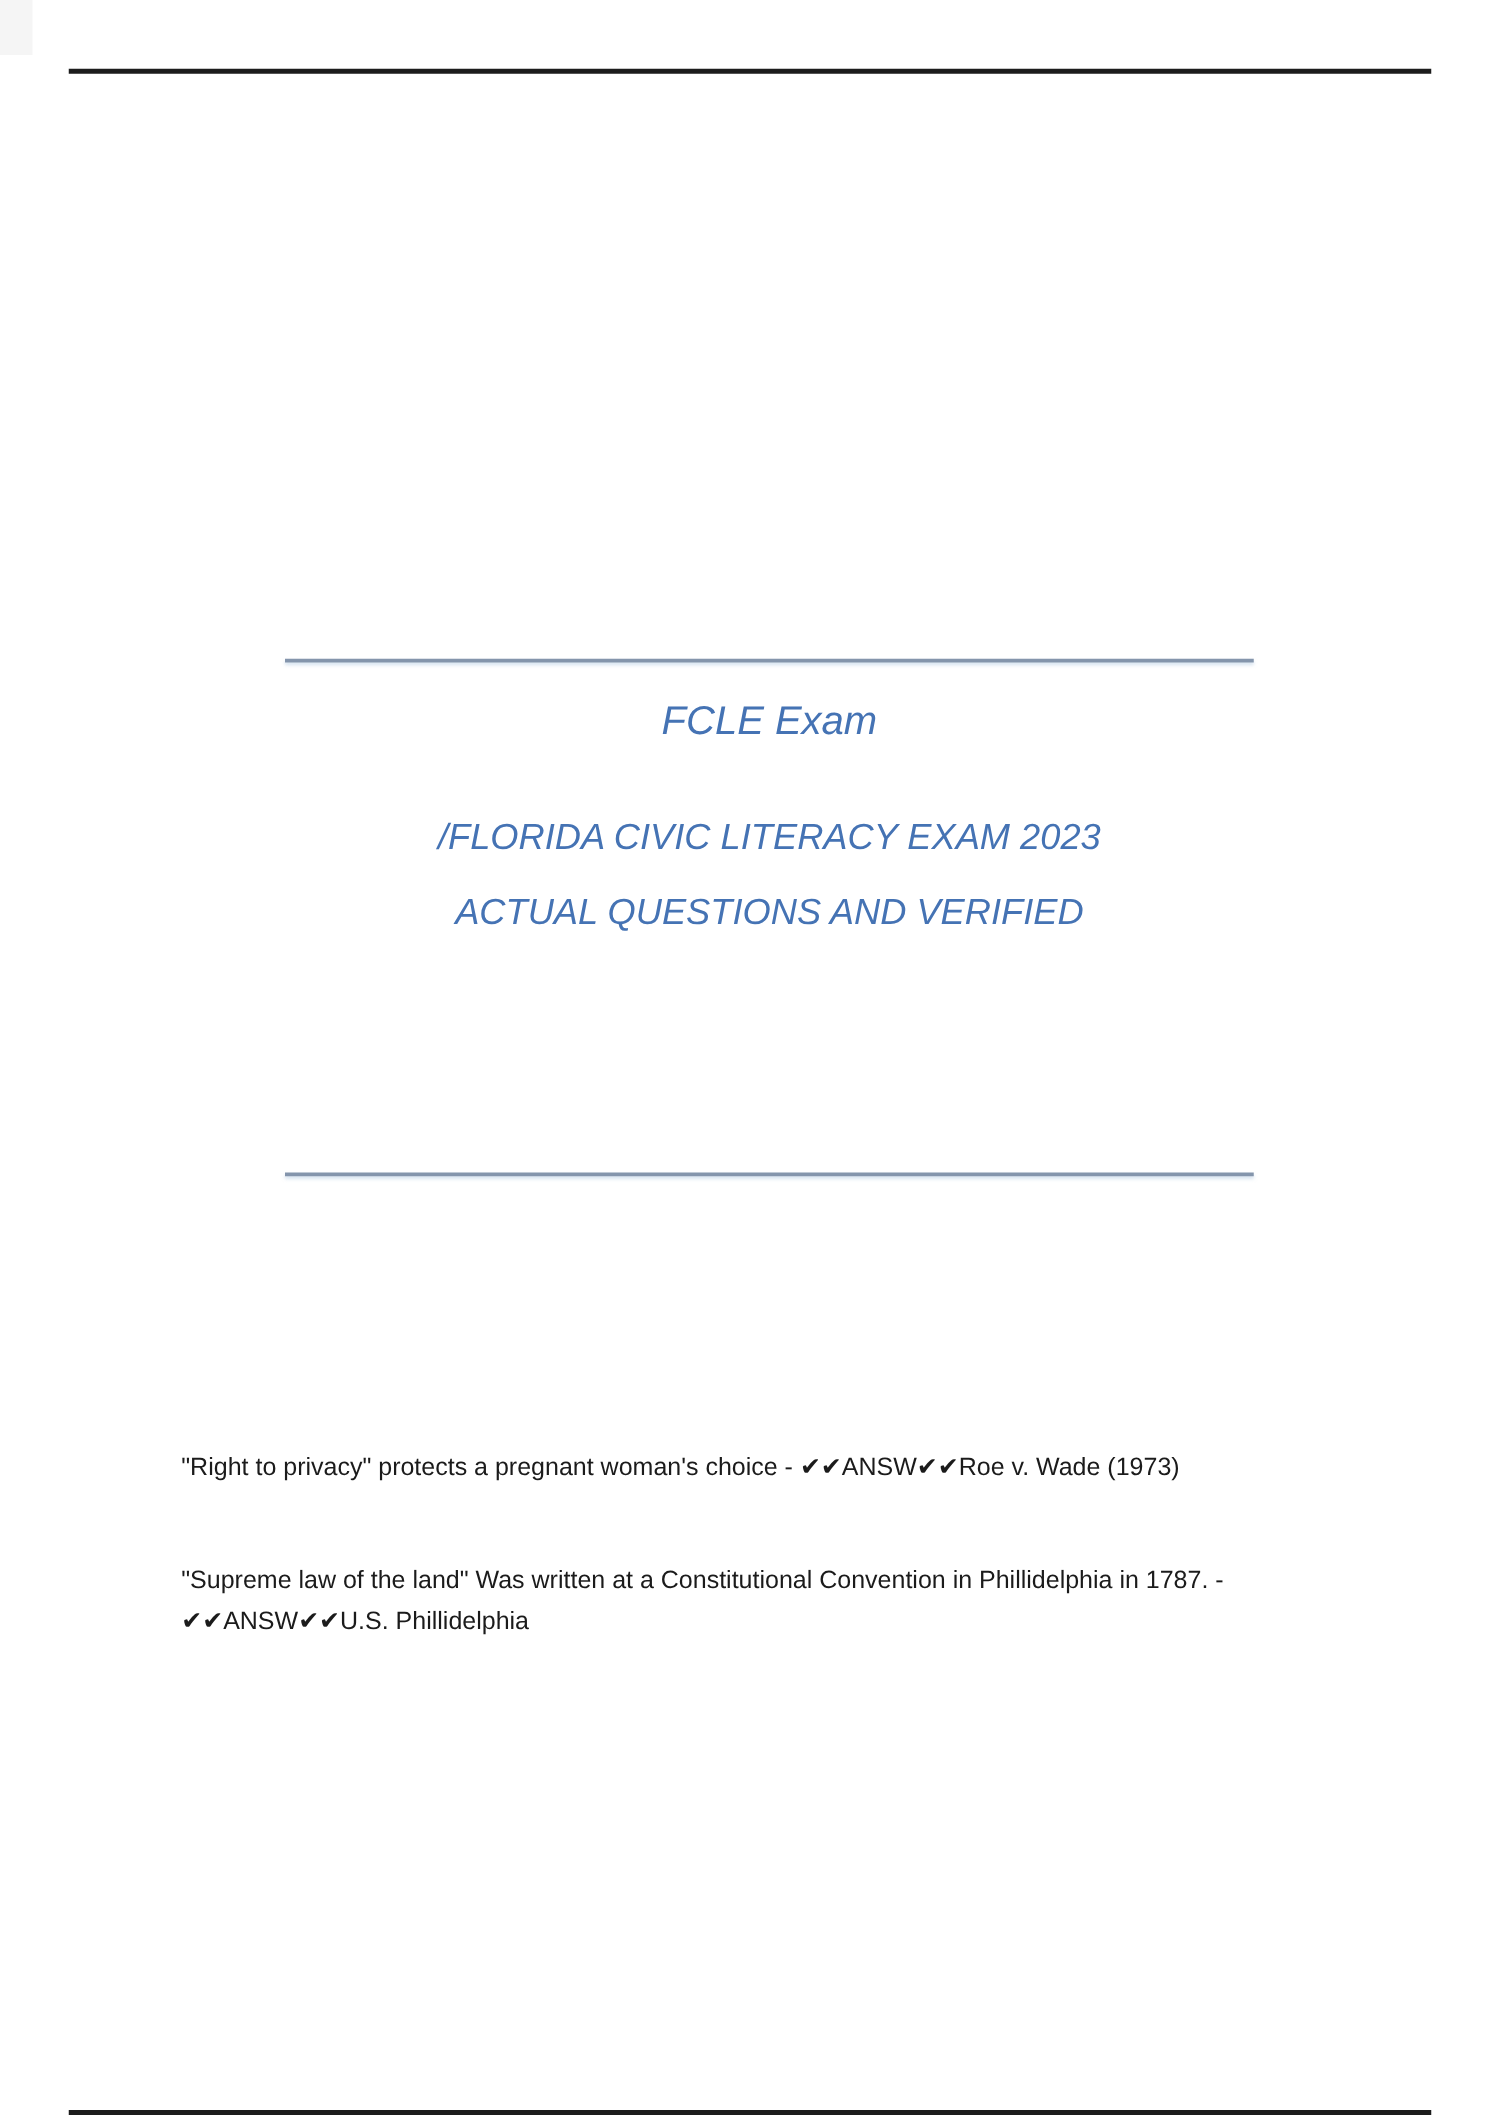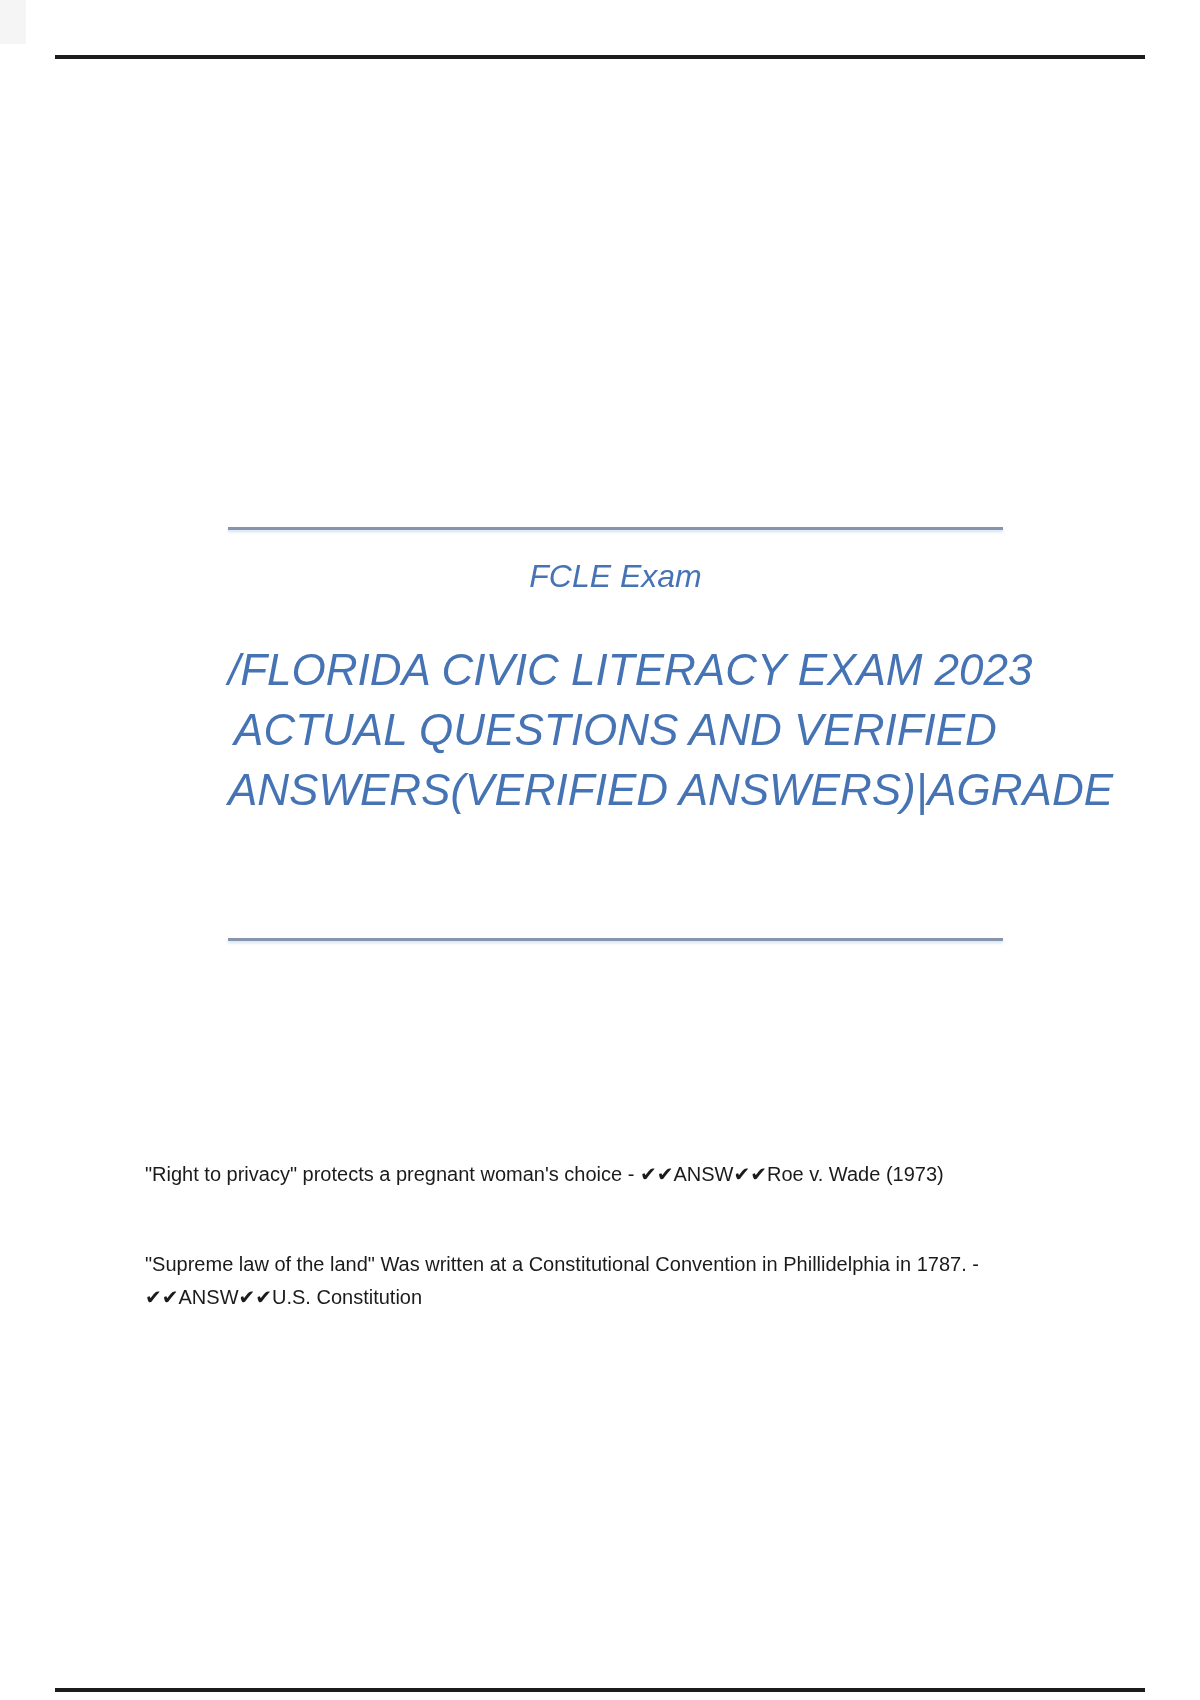--- a/index.html
+++ b/index.html
@@ -53,21 +53,21 @@
     color: #4573b4;
     white-space: nowrap;
   }
   .doc-subtitle {
     position: absolute;
     left: 228px;
     width: 775px;
     top: 640px;
     text-align: center;
     font-style: italic;
-    font-size: 44px;
+    font-size: 29px;
     line-height: 60px;
     color: #4573b4;
   }
   .doc-subtitle .subline {
     white-space: nowrap;
   }
 
   .qa-list {
     position: absolute;
     left: 145px;
@@ -89,34 +89,33 @@
 
   <div class="page-rule top"></div>
 
   <div class="title-rule upper"></div>
 
   <div class="doc-heading">FCLE Exam</div>
 
   <div class="doc-subtitle">
     <div class="subline">/FLORIDA CIVIC LITERACY EXAM 2023</div>
     <div class="subline">ACTUAL QUESTIONS AND VERIFIED</div>
-    <div class="subline">ANSWERS(VERIFIED ANSWERS)|AGRADE</div>
   </div>
 
   <div class="title-rule lower"></div>
 
   <div class="qa-list">
 
     <div class="qa-item">
       <div class="qa-line">"Right to privacy" protects a pregnant woman's choice - ✔✔ANSW✔✔Roe v. Wade (1973)</div>
     </div>
 
     <div class="qa-item">
       <div class="qa-line">"Supreme law of the land" Was written at a Constitutional Convention in Phillidelphia in 1787. -</div>
-      <div class="qa-line">✔✔ANSW✔✔U.S. Constitution</div>
+      <div class="qa-line">✔✔ANSW✔✔U.S. Phillidelphia</div>
     </div>
 
 
   </div>
 
   <div class="page-rule bottom"></div>
 
 </div>
 
 </body></html>

